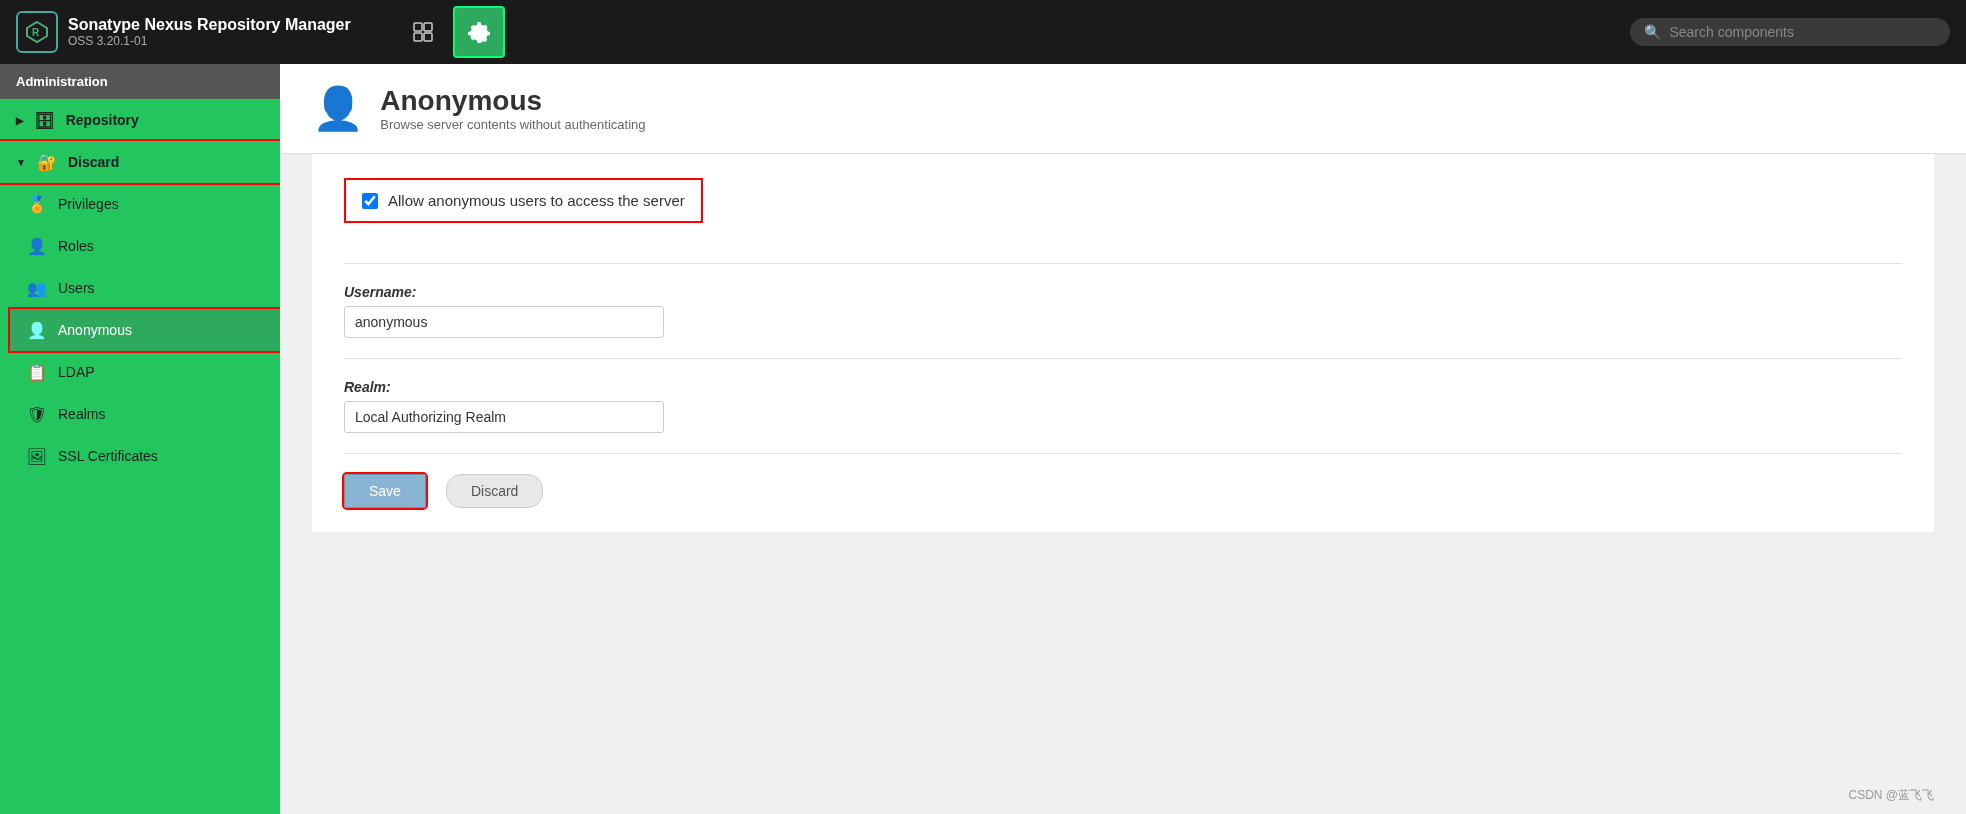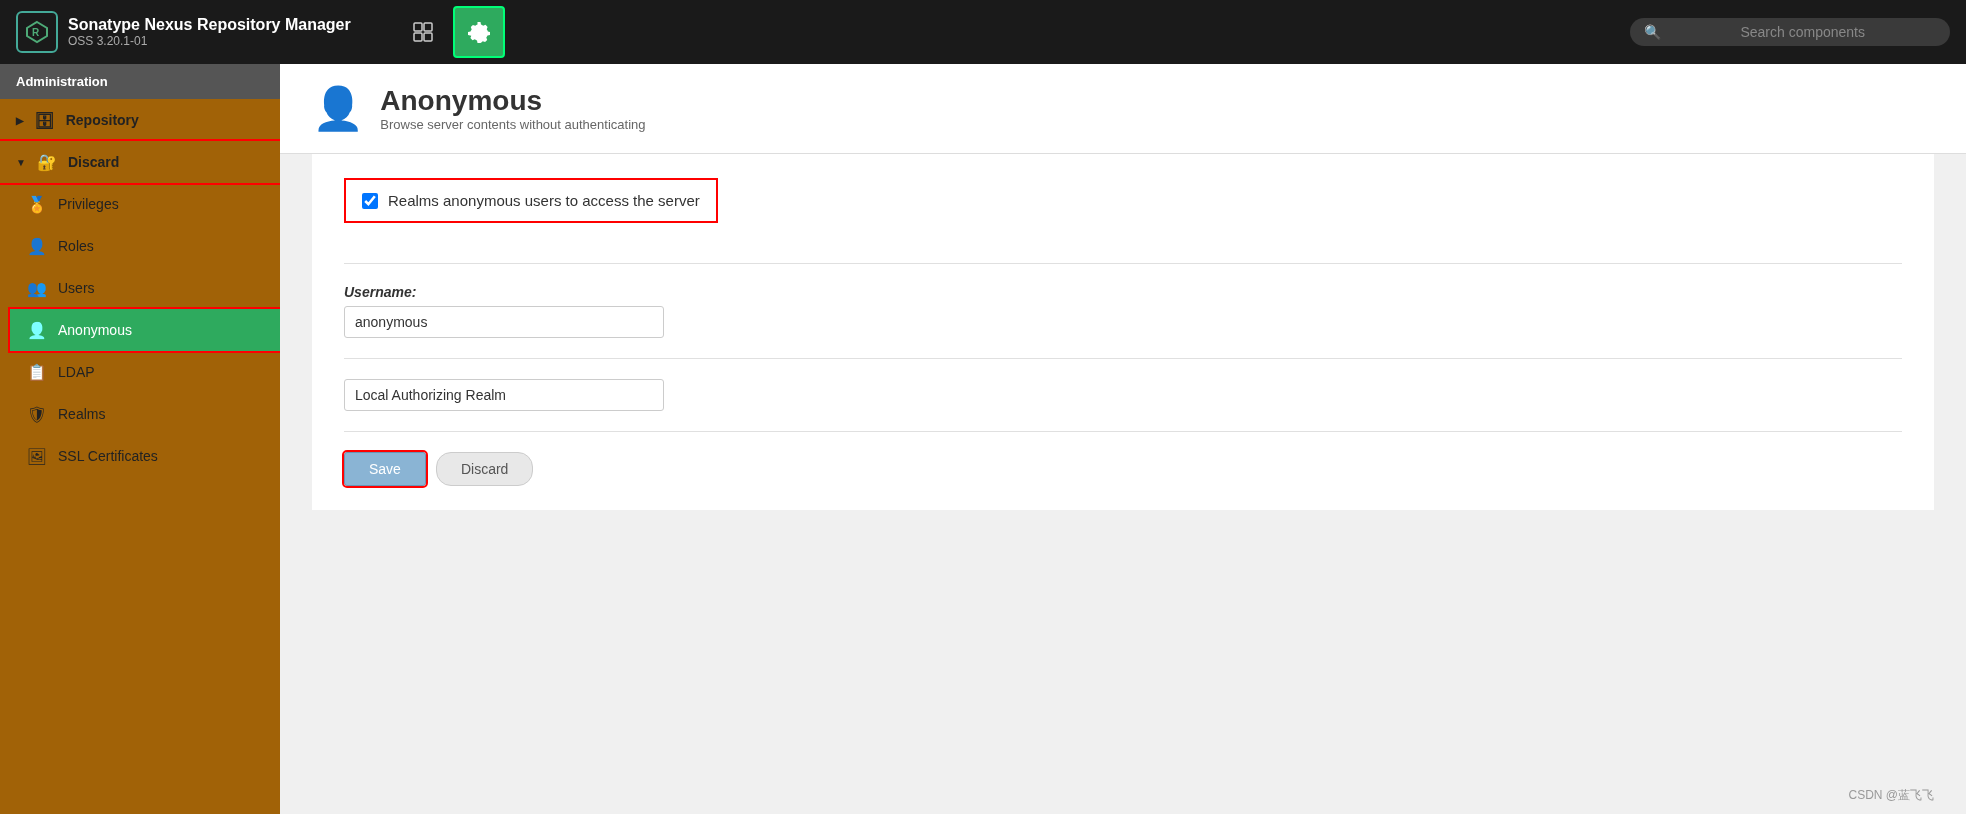--- a/index.html
+++ b/index.html
@@ -74,34 +74,33 @@
       min-width: 320px;
     }
     .search-icon-char { color: #aaa; font-size: 14px; }
     .search-input {
       background: transparent;
       border: none;
       outline: none;
       color: #ccc;
       font-size: 14px;
       width: 100%;
-      text-align: center;
     }
     .search-input::placeholder { color: #888; }
 
     
     .layout {
       display: flex;
       height: calc(100vh - 64px);
     }
 
     
     .sidebar {
       width: 280px;
-      background: #a16207;
+      background: #22c55e;
       flex-shrink: 0;
       overflow-y: auto;
     }
     .sidebar-section-header {
       background: #555;
       color: #fff;
       padding: 10px 16px;
       font-size: 13px;
       font-weight: bold;
     }
@@ -222,21 +221,21 @@
       color: #333;
       outline: none;
     }
     .divider {
       border: none;
       border-top: 1px solid #e0e0e0;
       margin: 20px 0;
     }
     .btn-row {
       display: flex;
-      gap: 10px;
+      gap: 20px;
       margin-top: 20px;
     }
     .btn-save {
       background: #8ab4d4;
       color: white;
       border: 1px solid #6a94b4;
       border-radius: 3px;
       padding: 8px 24px;
       font-size: 14px;
       cursor: pointer;
@@ -358,35 +357,36 @@
         <div class="page-title">Anonymous</div>
         <div class="page-subtitle">Browse server contents without authenticating</div>
       </div>
     </div>
 
     <div class="form-area">
 
       
       <div class="checkbox-row">
         <input type="checkbox" id="allow-anon" checked="" style="">
-        <label for="allow-anon" class="checkbox-label">Realms anonymous users to access the server</label>
+        <label for="allow-anon" class="checkbox-label">Allow anonymous users to access the server</label>
       </div>
 
       <hr class="divider">
 
       
       <div class="field-group">
         <div class="field-label">Username:</div>
         <input class="text-input" type="text" value="anonymous" style="">
       </div>
 
       <hr class="divider">
 
       
       <div class="field-group">
+        <div class="field-label">Realm:</div>
         <input class="text-input" type="text" value="Local Authorizing Realm" style="">
       </div>
 
       <hr class="divider">
 
       
       <div class="btn-row">
         <button class="btn-save">Save</button>
         <button class="btn-discard">Discard</button>
       </div>

